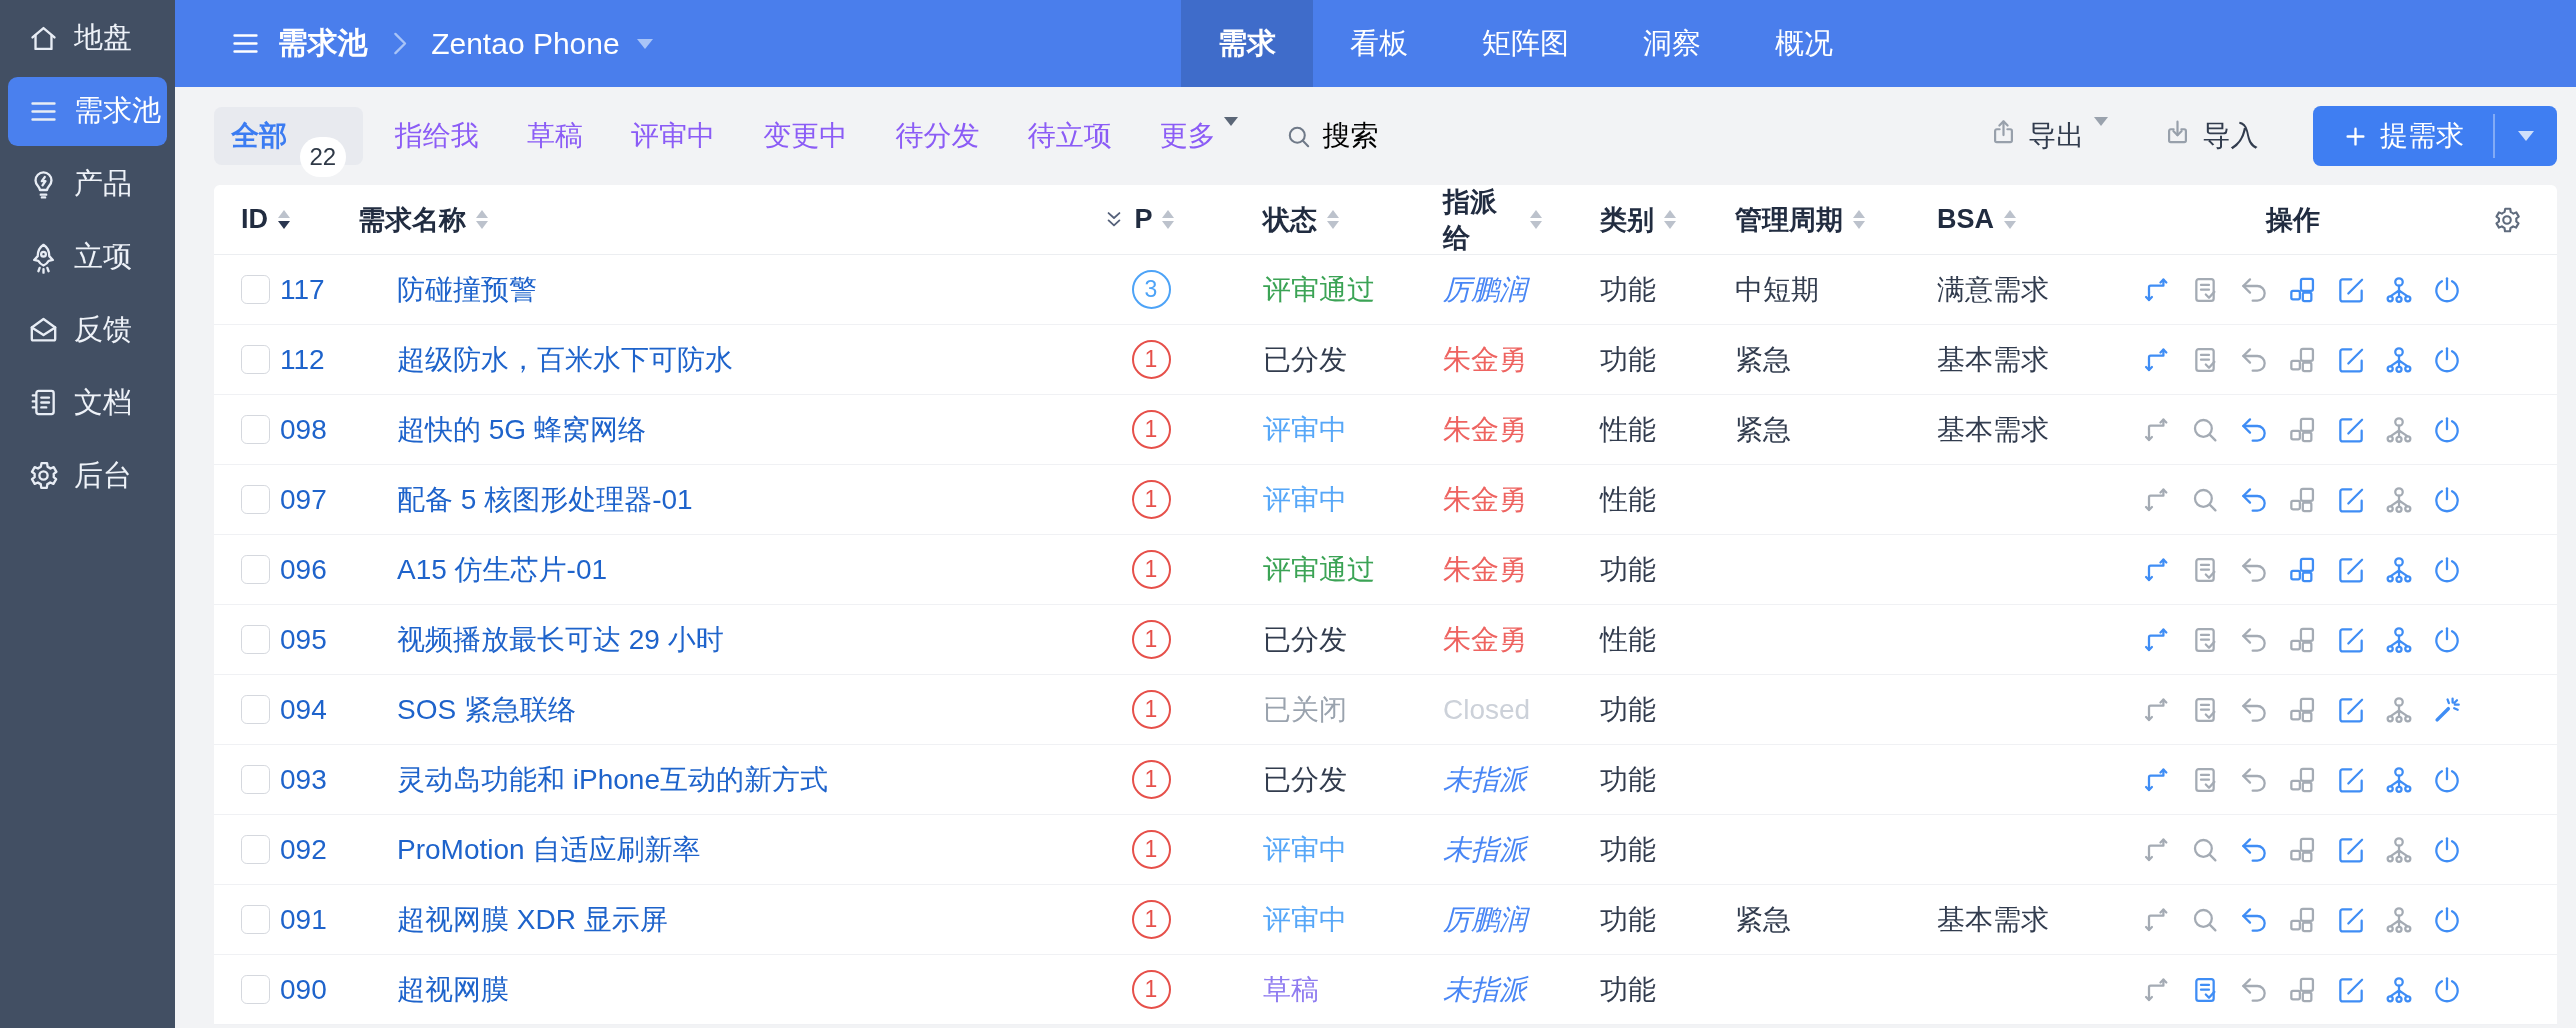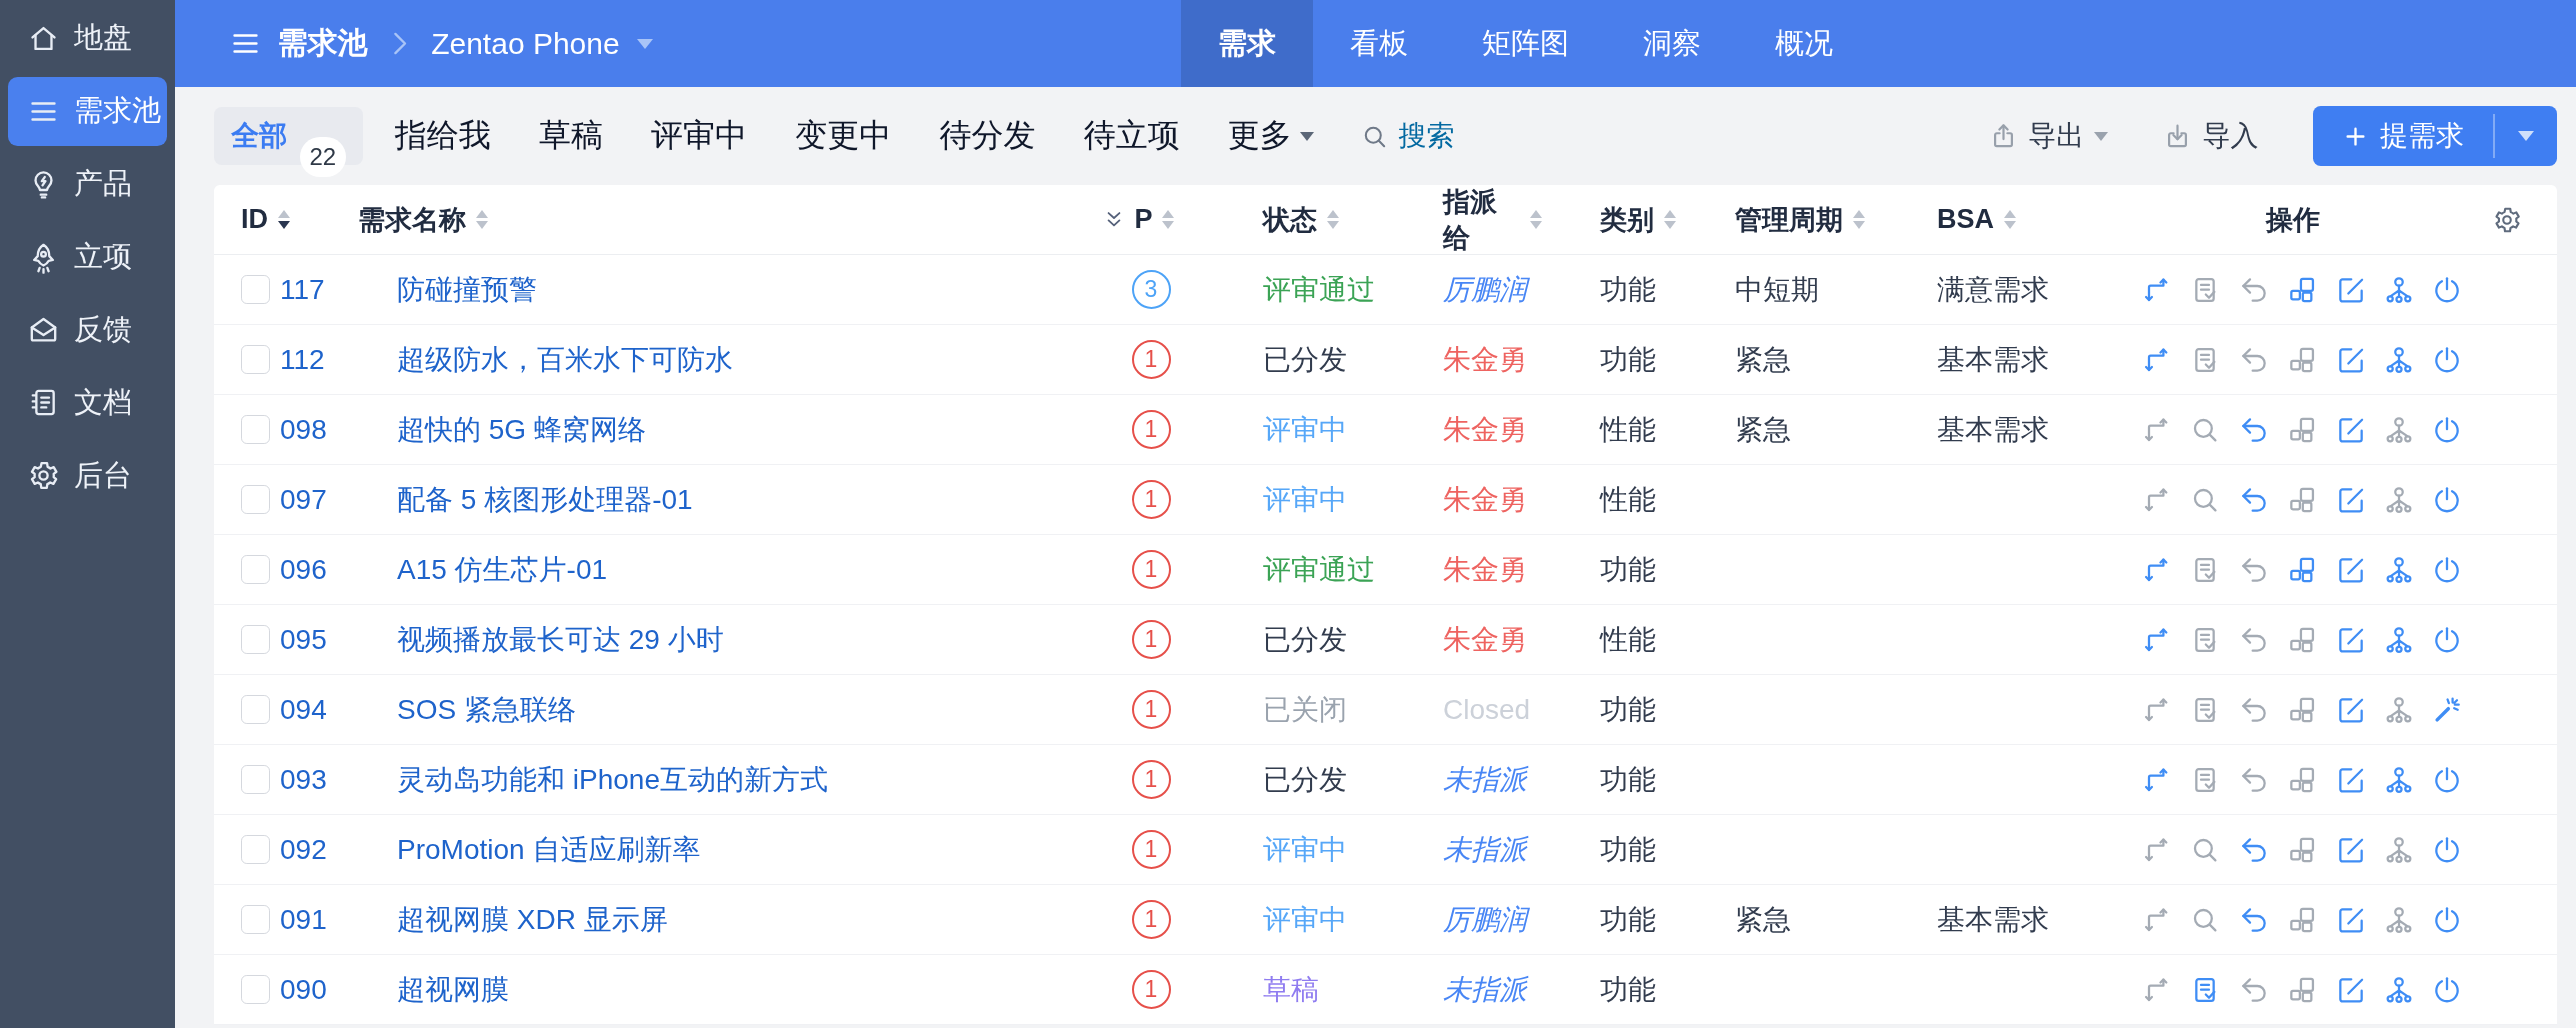--- a/index.html
+++ b/index.html
@@ -45,28 +45,28 @@
 
   
   .toolbar { position:absolute; left:175px; top:87px; right:0; height:98px;
     display:flex; align-items:center; padding:0 19px 0 39px; }
   .filters { display:flex; align-items:center; }
   .filter-pill { height:58px; background:#e8eaef; border-radius:7.7px; display:flex; align-items:center;
     gap:12.5px; padding:0 17.3px; cursor:pointer; }
   .filter-pill .f-label { color:#3b7cf2; font-size:28px; font-weight:bold; }
   .f-count { background:#fff; min-width:44px; height:40px; border-radius:962px; display:flex;
     align-items:center; justify-content:center; font-size:24px; color:#2f3947; padding:0 9.6px;margin-top:41px; }
-  .filter-item { padding:0 16.4px; margin-left:15.4px; font-size:32px; color:#0f172a; cursor:pointer;
-    display:flex; align-items:center; gap:8.7px; }
+  .filter-item { padding:0 16.4px; margin-left:15.4px; font-size:28px; color:#8b5cf6; cursor:pointer;
+    display:flex; gap:8.7px; }
   .filter-item .caret { border-left-width:7.7px; border-right-width:7.7px; border-top-width:9.6px; color:#5b6677; }
   .search-group { display:flex; align-items:center; gap:9.6px; margin-left:29px; cursor:pointer; }
   .search-group .ico { width:29px; height:29px; color:#6f7988; }
-  .search-group span { font-size:28px; color:#0369a1; }
+  .search-group span { font-size:28px; color:#000000; }
   .tb-right { margin-left:auto; display:flex; align-items:center; }
-  .tb-link { display:flex; align-items:center; gap:9.6px; font-size:28px; color:#323c4e; cursor:pointer; }
+  .tb-link { display:flex; gap:9.6px; font-size:28px; color:#323c4e; cursor:pointer; }
   .tb-link .ico { width:31px; height:31px; color:#98a0ab; }
   .tb-link .caret { border-left-width:7.7px; border-right-width:7.7px; border-top-width:9.6px; color:#9aa2ad; }
   .gap56 { margin-left:54px; }
   .submit-btn { margin-left:54px; height:60px; background:#3f7ef2; border-radius:7.7px; display:flex;
     align-items:stretch; color:#fff; cursor:pointer; overflow:hidden; }
   .submit-main { display:flex; align-items:center; gap:11.6px; padding:0 29px; font-size:28px; }
   .submit-main .ico { width:27px; height:27px; }
   .submit-main .ico path { stroke-width:2.1; }
   .submit-split { width:1.9px; background:rgba(255,255,255,.35); margin:7.7px 0; }
   .submit-caret { width:62px; display:flex; align-items:center; justify-content:center; }

